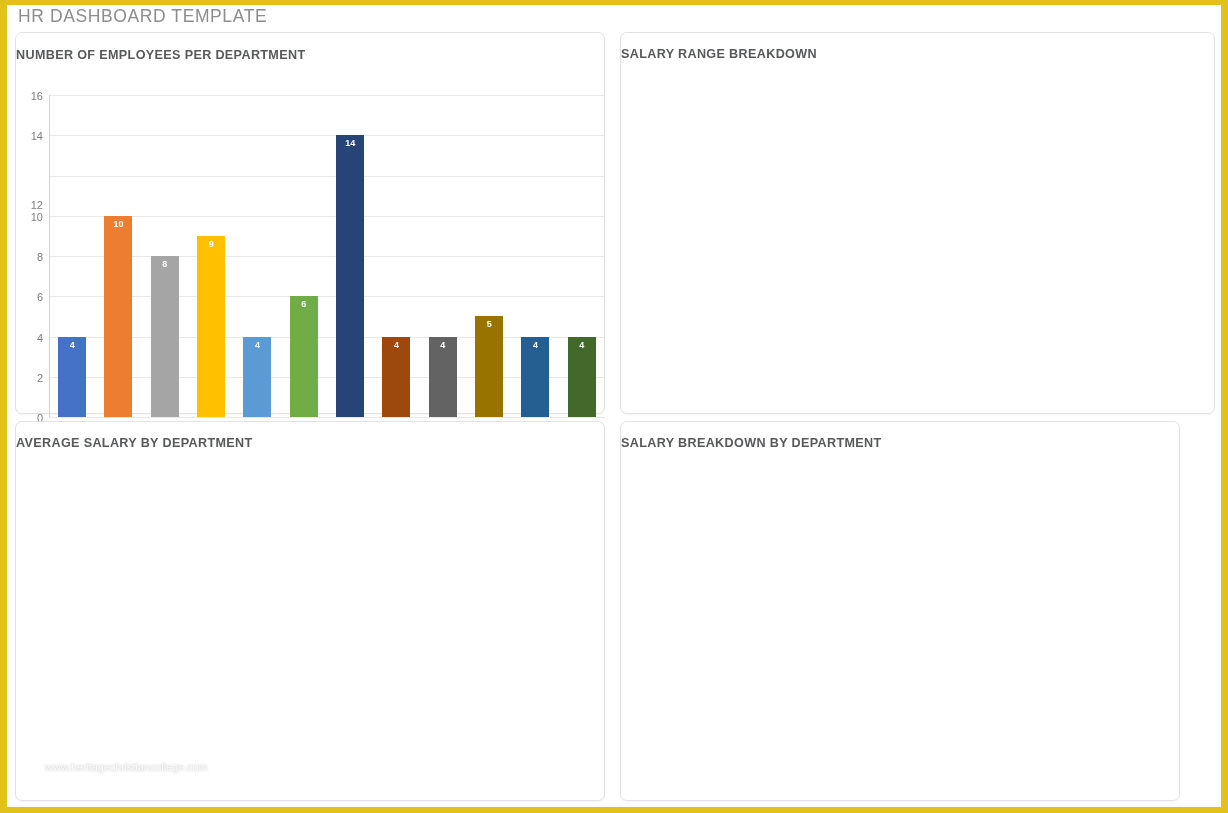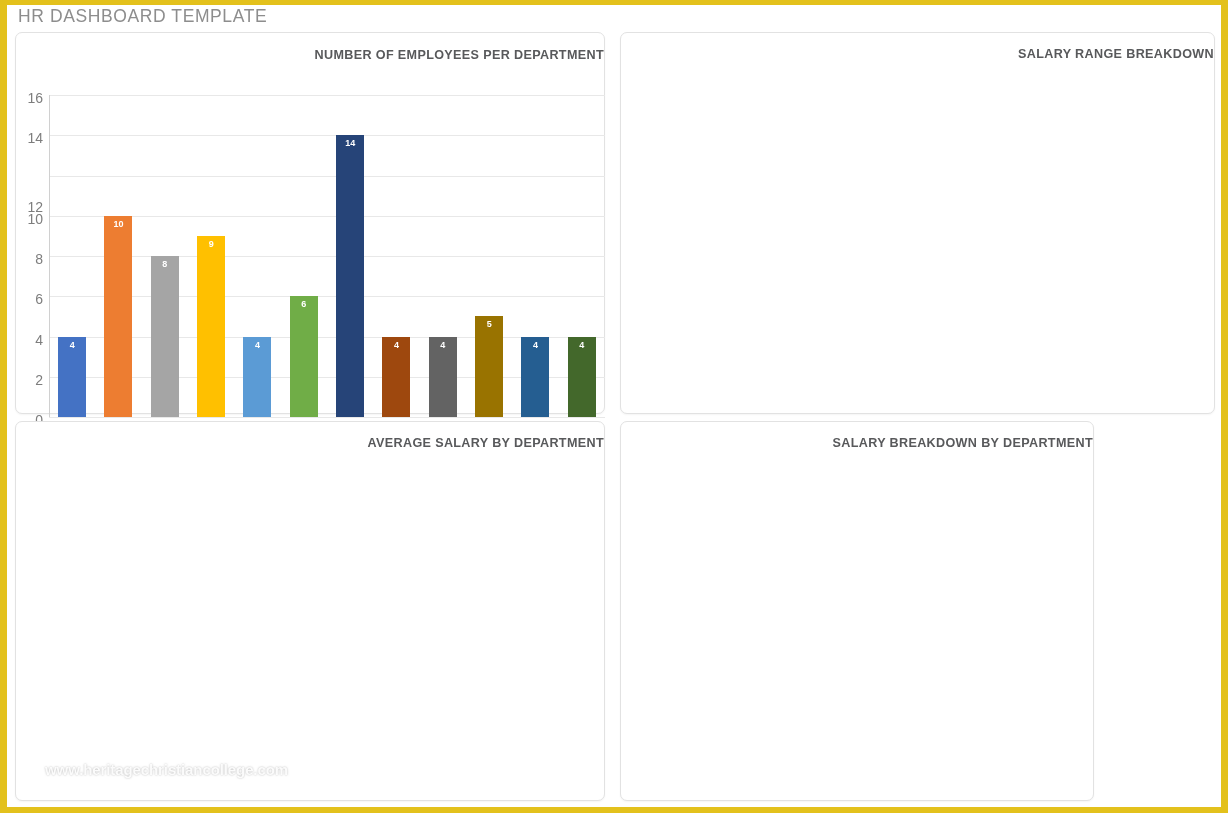--- a/index.html
+++ b/index.html
@@ -32,43 +32,43 @@
   .card {
     position: absolute;
     background: #ffffff;
     border: 1px solid #e2e2e2;
     border-radius: 7px;
     box-shadow: 0 1px 2px rgba(0,0,0,.045);
   }
   #card-employees { left: 8px;   top: 27px;  width: 590px; height: 382px; }
   #card-salrange  { left: 613px; top: 27px;  width: 595px; height: 382px; }
   #card-avgsal    { left: 8px;   top: 416px; width: 590px; height: 380px; }
-  #card-breakdown { left: 613px; top: 416px; width: 474px; height: 380px; }
+  #card-breakdown { left: 613px; top: 416px; width: 560px; height: 380px; }
 
   .card-title {
     position: absolute;
     left: 0; right: 0; top: 14px;
-    text-align: right;
+    text-align: left;
     font-size: 12.6px;
     font-weight: bold;
     letter-spacing: .35px;
     color: #58595b;
     white-space: nowrap;
   }
   #card-employees .card-title { top: 15px; }
 
   
   .plot { position: absolute; }
   .gridline-h, .gridline-v { position: absolute; background: #e8e8e8; }
   .gridline-h { height: 1px; left: 0; right: 0; }
   .axis-line-v { position: absolute; width: 1px; top: 0; bottom: 0; background: #d0d0d0; }
 
   .tick {
     position: absolute;
-    font-size: 14px;
+    font-size: 11px;
     color: #7d7d7d;
     white-space: nowrap;
   }
   .tick-y  { text-align: right; }
 
   
   #chart-emp { left: 33px; top: 62px; width: 556px; height: 322px; }
   #chart-emp .col-wrap {
     position: absolute; bottom: 0; top: 0;
     display: flex; align-items: flex-end; justify-content: center;
@@ -89,22 +89,22 @@
     font-size: 7.4px;
     color: #6f6f6f;
     text-align: center;
     line-height: 8.6px;
     width: 46px;
   }
 
   .watermark {
     position: absolute;
     left: 38px; top: 756px;
-    font-size: 15px;
-    font-weight: bold;
+    font-size: 11px;
+    font-weight: normal;
     color: rgba(255,255,255,0.92);
     text-shadow: 0 0 2px rgba(120,120,120,.55);
     letter-spacing: -.1px;
     white-space: nowrap;
     pointer-events: none;
     z-index: 40;
   }
 </style>
 </head>
 <body>

